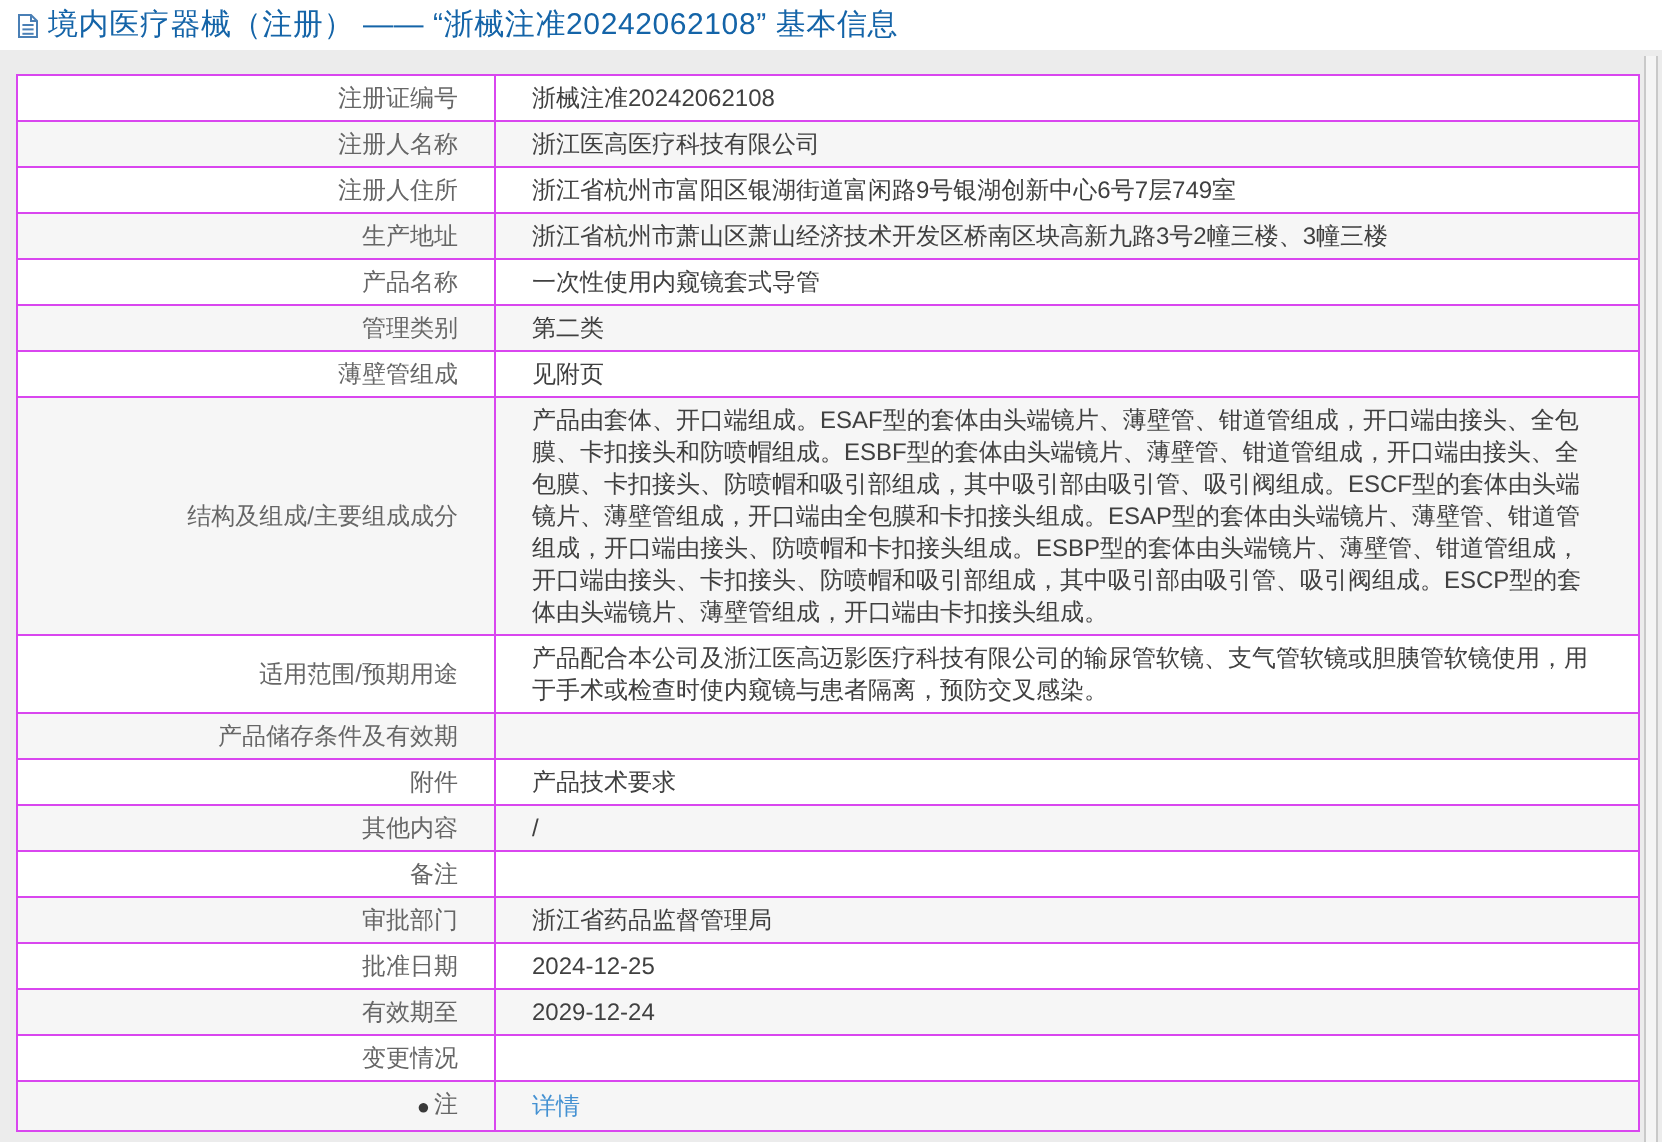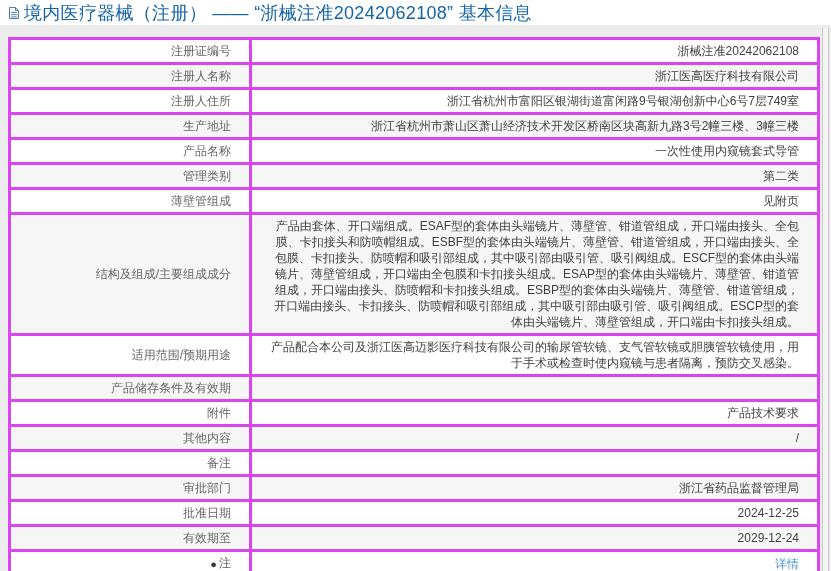--- a/index.html
+++ b/index.html
@@ -8,37 +8,37 @@
     background:#ececec;
     font-family:"Liberation Sans","DejaVu Sans",sans-serif;
   }
   .header{
     position:absolute;top:0;left:0;width:100%;height:25px;
     background:#ffffff;display:flex;align-items:center;
     padding-left:8px;box-sizing:border-box;
   }
   .doc-icon{display:inline-flex;margin-right:4px;}
   .page-title{
-    color:#1464a8;font-size:18px;letter-spacing:.3px;
+    color:#1464a8;font-size:15px;letter-spacing:.3px;
     white-space:nowrap;
   }
   .info-table{
     position:absolute;top:37px;left:8px;width:812px;
     border-collapse:collapse;background:#ffffff;table-layout:fixed;
   }
   .info-table tr{height:23px;}
   .info-table tr:nth-child(even){background:#f6f6f6;}
   .info-table td{
-    border:3px solid #d946ef;font-size:12px;line-height:16px;
+    border:1px solid #d946ef;font-size:12px;line-height:16px;
     padding:3px 18px;vertical-align:middle;word-break:break-all;
   }
   td.cell-label{
     width:202px;text-align:right;color:#666666;white-space:nowrap;
   }
-  td.cell-value{color:#404040;text-align:right;}
+  td.cell-value{color:#404040;text-align:left;}
   .details-link{color:#4491d2;text-decoration:none;cursor:pointer;}
   .note-icon{
     color:#3a3a3a;font-size:11px;margin-right:2px;vertical-align:-1px;
   }
   .v-scrollbar{
     position:absolute;top:28px;right:2px;bottom:0;width:5px;
     background:#f5f5f5;border-left:1px solid #c9c9c9;border-right:1px solid #c9c9c9;
   }
 </style>
 </head>
@@ -117,19 +117,23 @@
       </tr>
       <tr>
         <td class="cell-label">批准日期</td>
         <td class="cell-value">2024-12-25</td>
       </tr>
       <tr>
         <td class="cell-label">有效期至</td>
         <td class="cell-value">2029-12-24</td>
       </tr>
       <tr>
+        <td class="cell-label">变更情况</td>
+        <td class="cell-value"></td>
+      </tr>
+      <tr>
         <td class="cell-label"><span class="note-icon">●</span><span>注</span></td>
         <td class="cell-value"><a class="details-link" href="#">详情</a></td>
       </tr>
     </tbody>
 </table>
 
 <div class="v-scrollbar"></div>
 
 </body></html>

